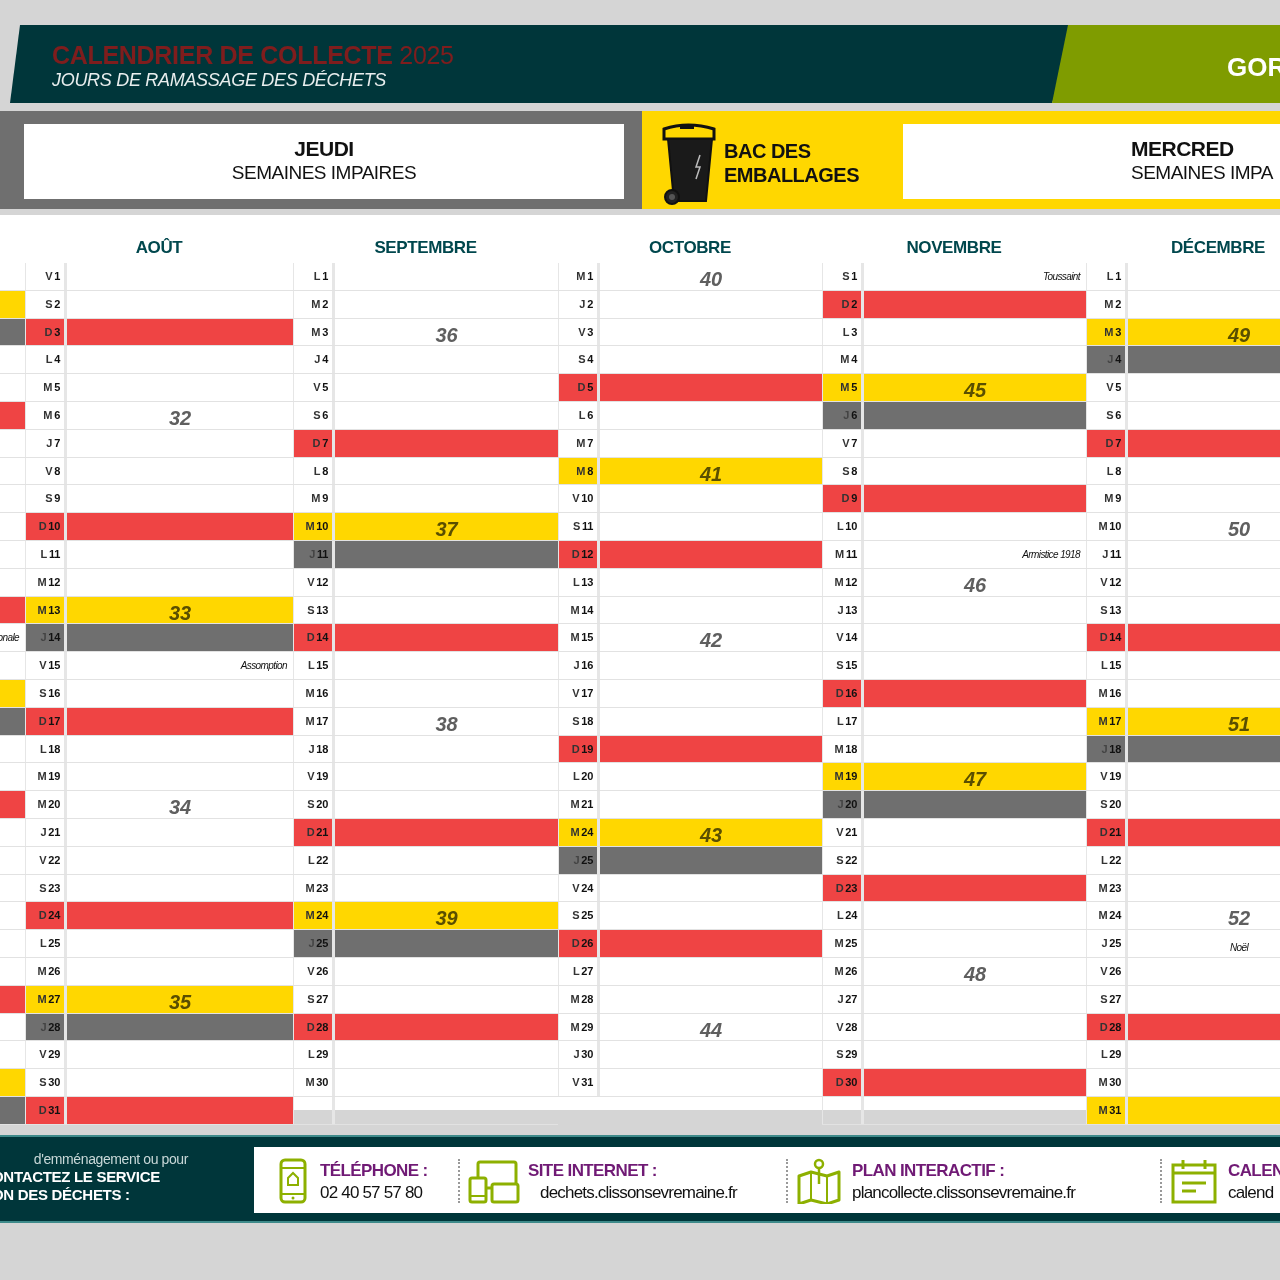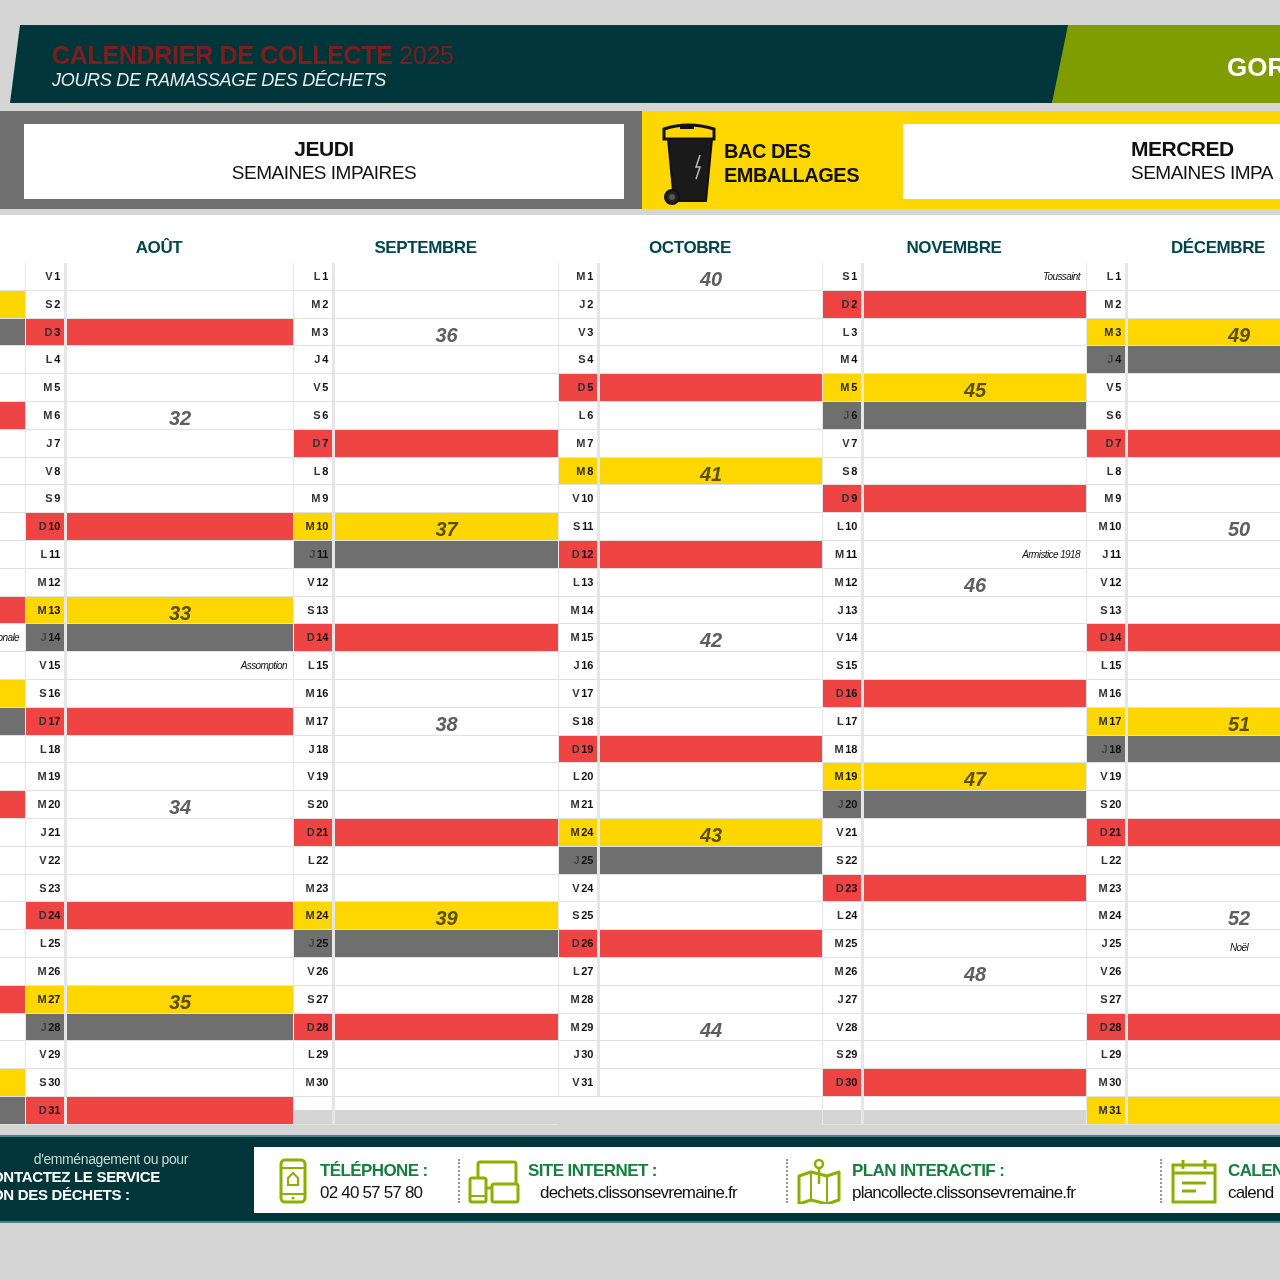--- a/index.html
+++ b/index.html
@@ -48,21 +48,21 @@
 
   
   .footer { position: absolute; top: 1135px; left: 0; width: 1280px; height: 88px; background: #00363a; border-top: 2px solid #3e8a8a; border-bottom: 2px solid #3e8a8a; }
   .foot-left { position: absolute; left: 0; top: 0; width: 246px; height: 84px; color: #fff; white-space: nowrap; overflow: hidden; }
   .foot-left .l1 { position: absolute; right: 58px; top: 14px; font-size: 14px; color: #c8d8d8; letter-spacing: -0.4px; }
   .foot-left .l2 { position: absolute; left: -8px; top: 31px; font-size: 15px; font-weight: 700; letter-spacing: -0.3px; }
   .foot-left .l3 { position: absolute; left: -8px; top: 49px; font-size: 15px; font-weight: 700; letter-spacing: -0.3px; }
   .foot-white { position: absolute; left: 254px; top: 10px; width: 1026px; height: 66px; background: #fff; }
   .contact { position: absolute; top: 0; height: 66px; }
   .contact .ic { position: absolute; top: 11px; width: 48px; height: 46px; }
-  .contact .lab { position: absolute; top: 14px; font-size: 17px; font-weight: 700; color: #15803d; letter-spacing: -0.6px; white-space: nowrap; }
+  .contact .lab { position: absolute; top: 14px; font-size: 17px; font-weight: 700; color: #701a75; letter-spacing: -0.6px; white-space: nowrap; }
   .contact .val { position: absolute; top: 36px; font-size: 17px; color: #111; letter-spacing: -0.8px; white-space: nowrap; }
   .sep { position: absolute; top: 12px; width: 0; height: 44px; border-left: 2px dotted #999; }
 </style>
 </head>
 <body>
 
 <div class="page">
 
   <div class="banner">
     <div class="banner-dark"></div>

